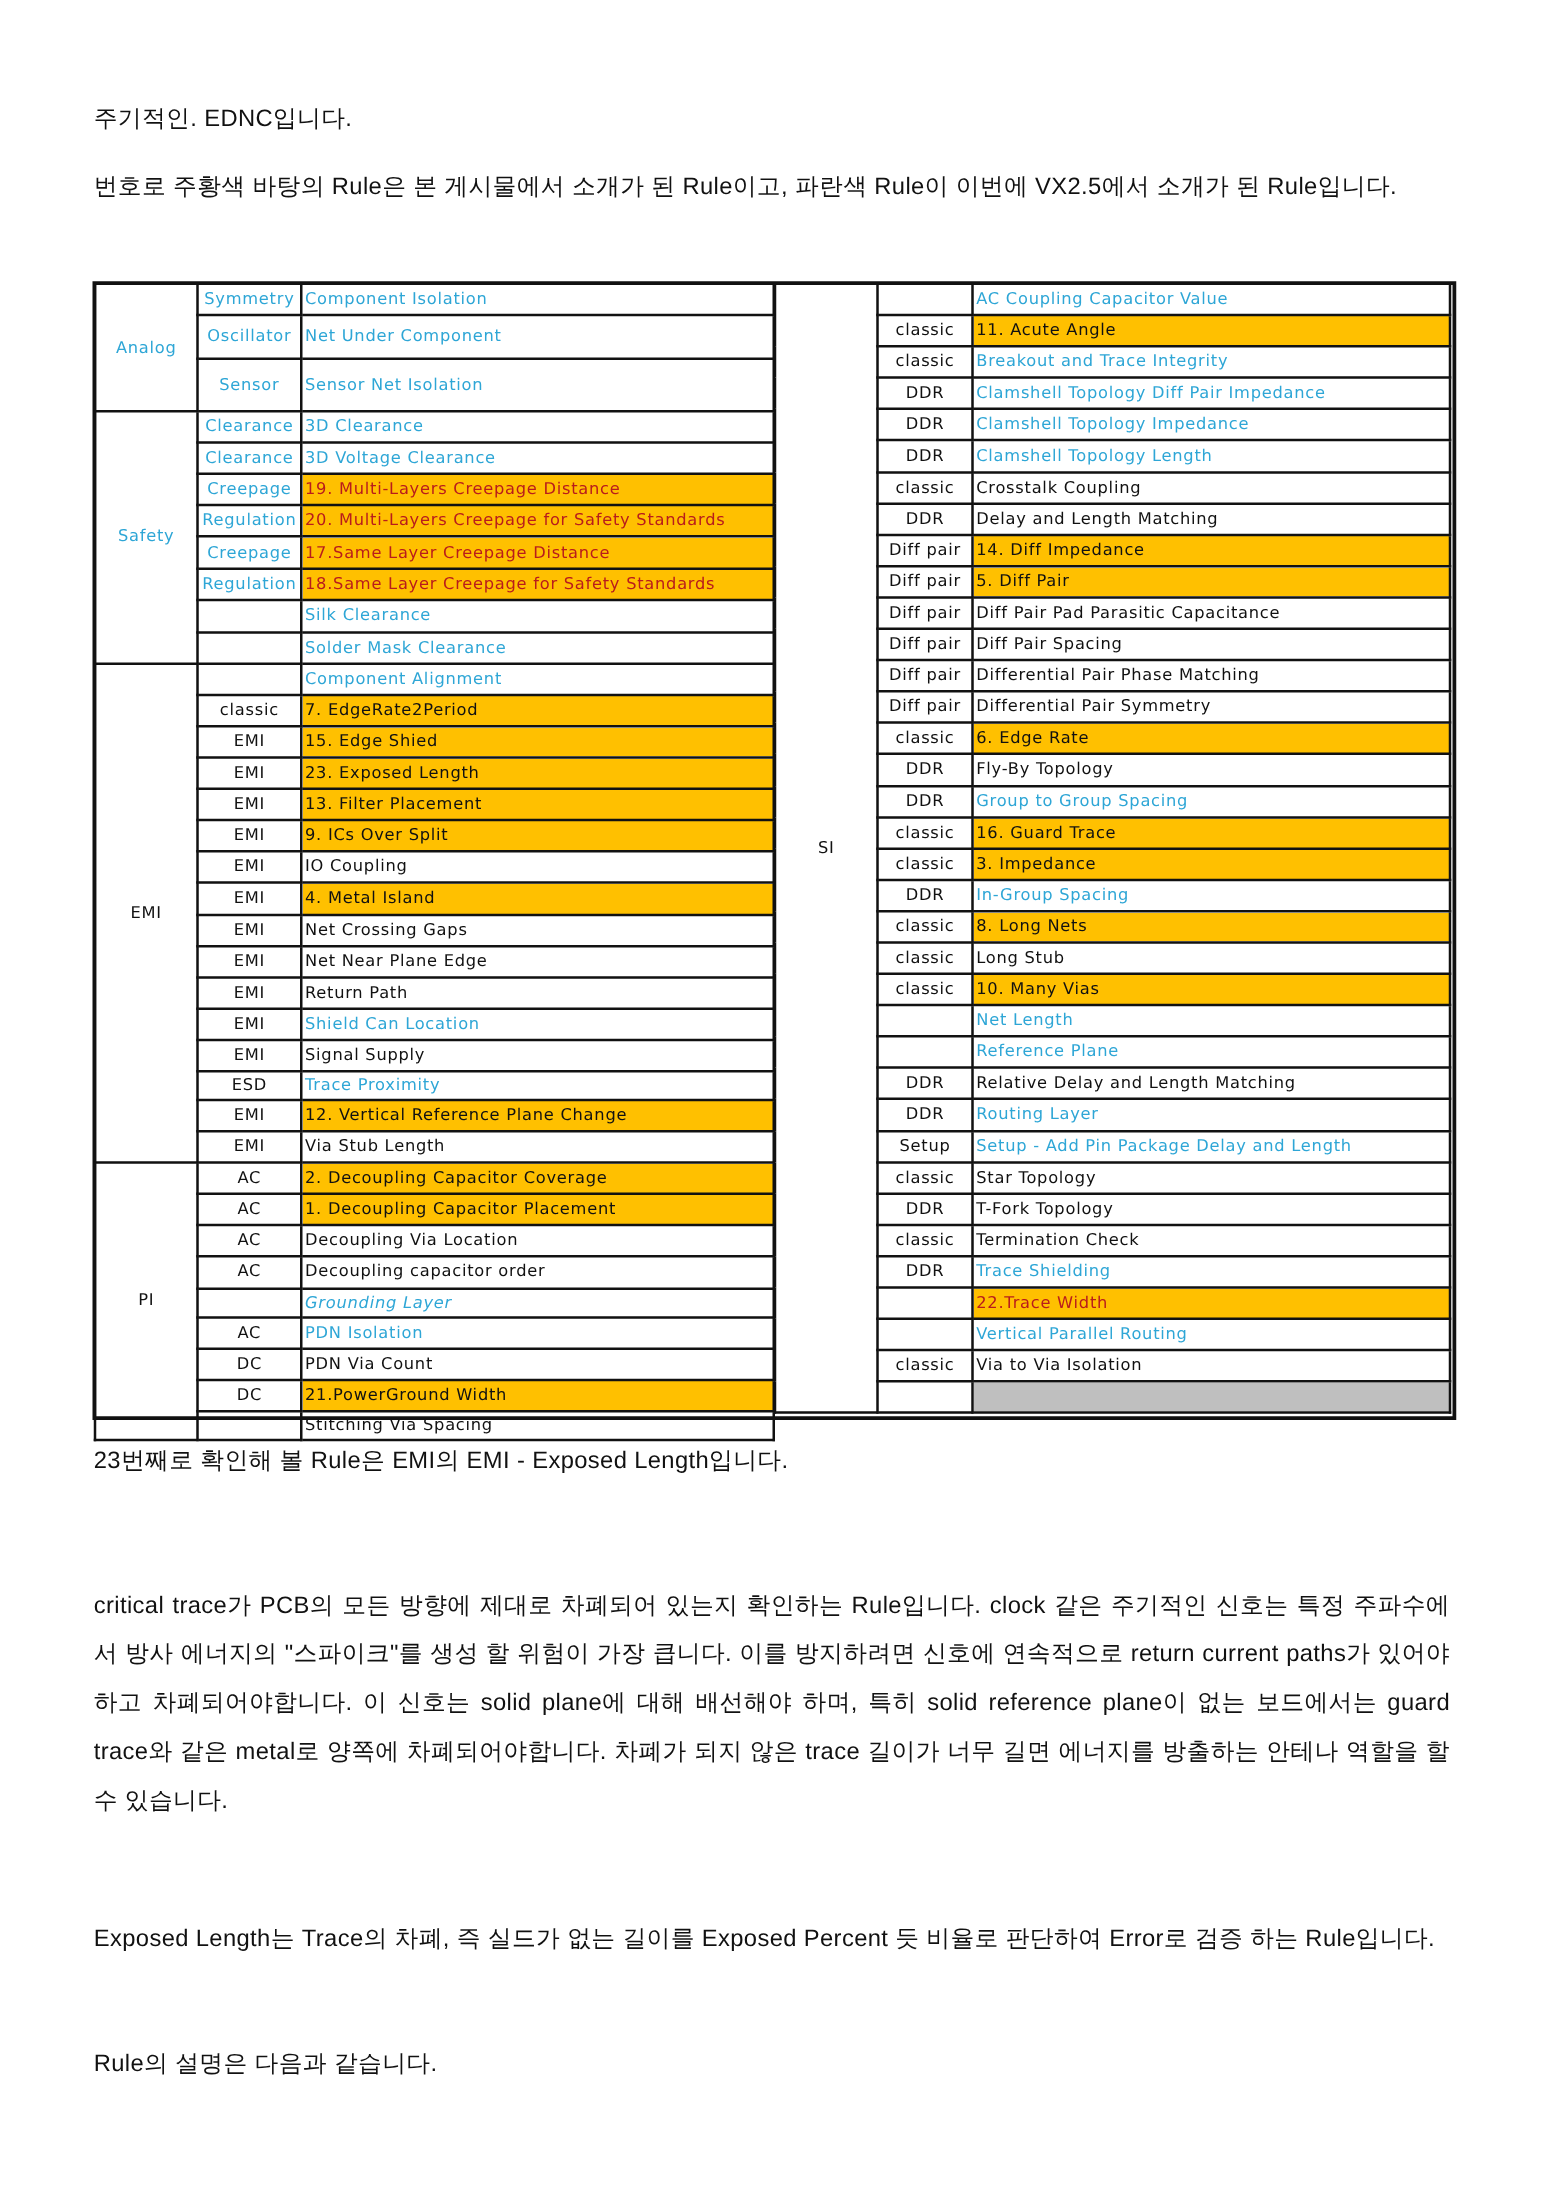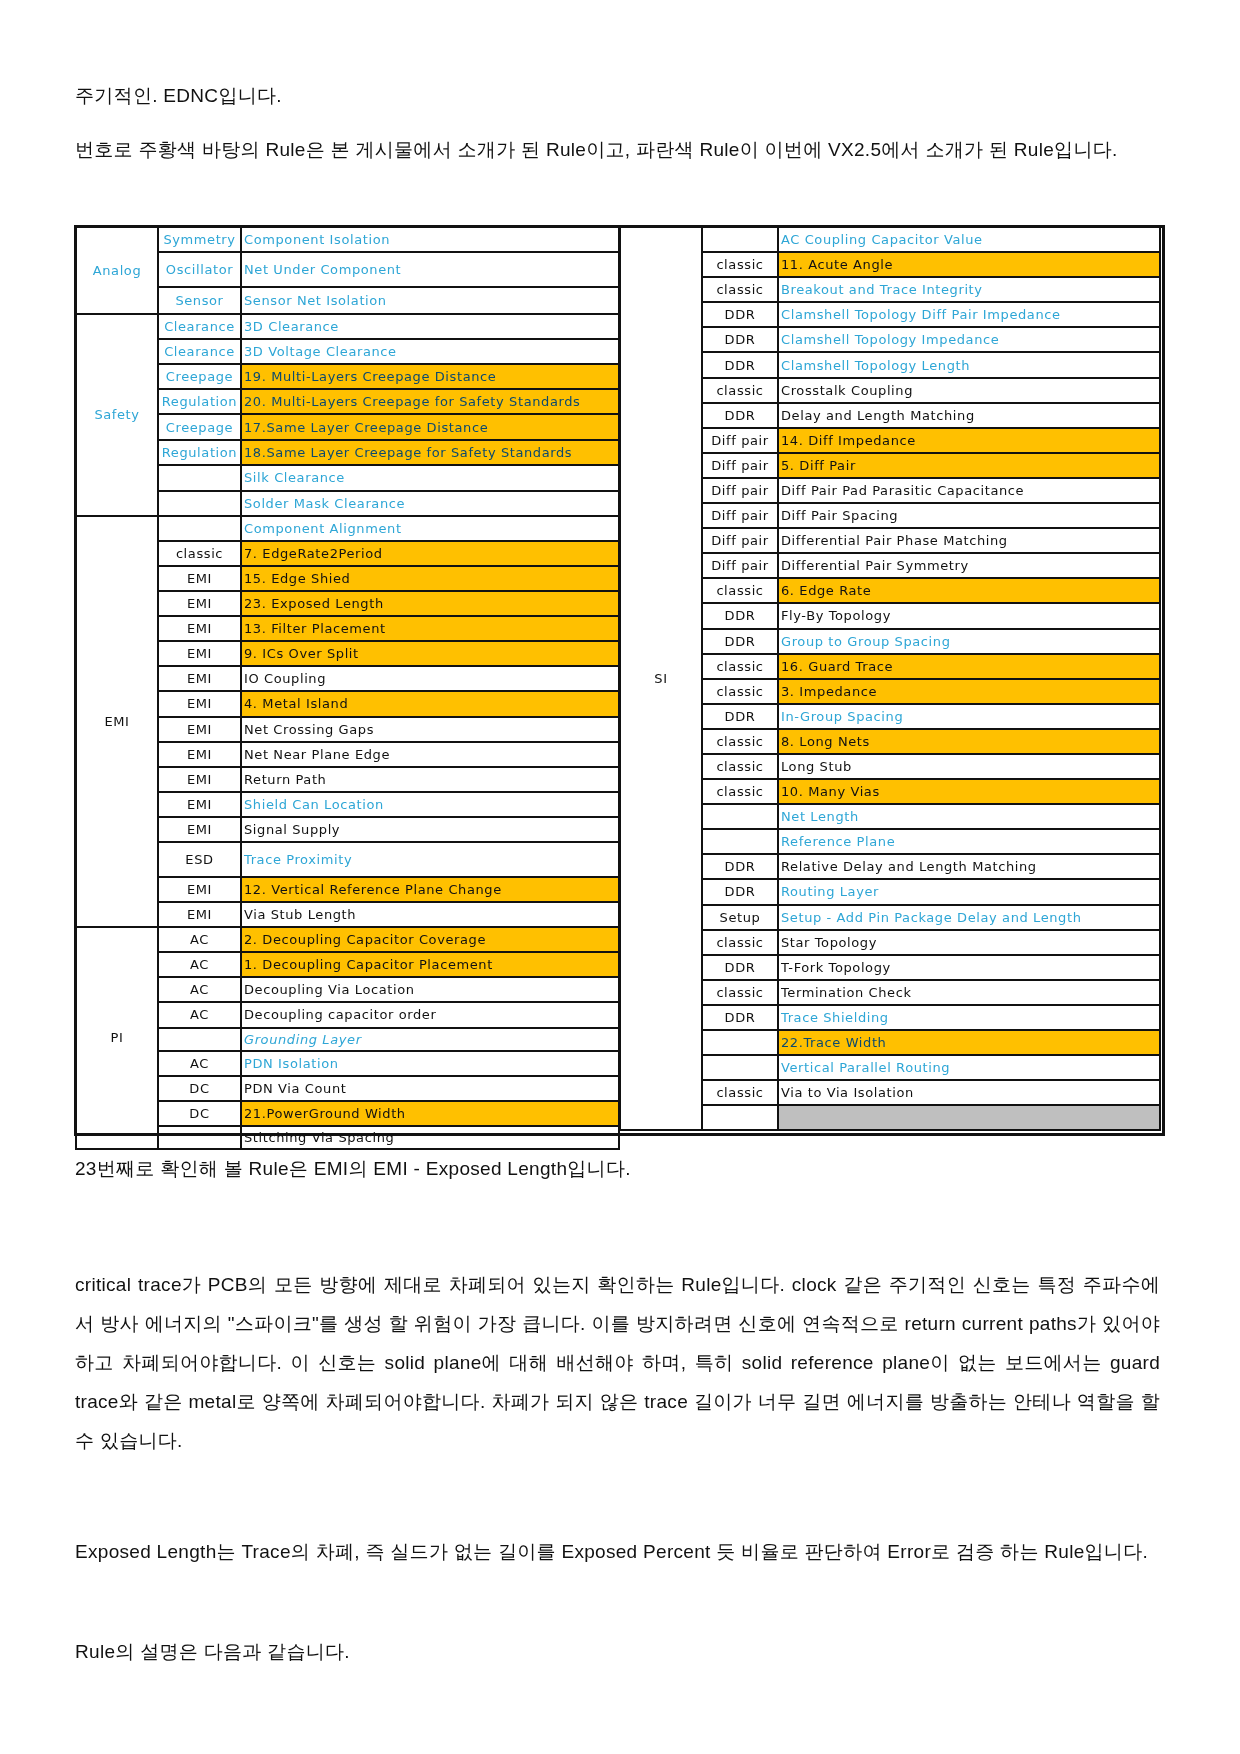--- a/index.html
+++ b/index.html
@@ -20,21 +20,21 @@
   }
   table.rules td {
     border: 2px solid #111; height: 21px; padding: 0 2px; white-space: nowrap; overflow: hidden;
   }
   table.rules td.cat { text-align: center; }
   table.rules td.sub { text-align: center; }
   table.rules td.rule { text-align: left; }
   .blue { color: #2ea6d6; }
   .black { color: #111; }
   .hl { background: #ffc000; }
-  .hl.blue { color: #0c4a6e; }
+  .hl.blue { color: #b91c1c; }
   .grey { background: #bfbfbf; }
   #tbl-left { left: 75px; top: 226px; width: 545px; }
   #tbl-right { left: 619px; top: 226px; width: 542px; }
   #tbl-left table, #tbl-right table { width: 100%; }
   .outer { position: absolute; border: 3px solid #111; }
 </style>
 </head>
 <body>
 
 <div class="para" style="top:76px;">주기적인. EDNC입니다.</div>
@@ -50,21 +50,21 @@
       <tbody>
         <tr style="height: 25.1px;">
           <td class="cat blue" rowspan="3">Analog</td>
           <td class="sub blue">Symmetry</td>
           <td class="rule blue">Component Isolation</td>
         </tr>
         <tr style="height: 35px;">
           <td class="sub blue">Oscillator</td>
           <td class="rule blue">Net Under Component</td>
         </tr>
-        <tr style="height: 27px;">
+        <tr style="height: 42px;">
           <td class="sub blue">Sensor</td>
           <td class="rule blue">Sensor Net Isolation</td>
         </tr>
         <tr style="height: 25.1px;">
           <td class="cat blue" rowspan="8">Safety</td>
           <td class="sub blue">Clearance</td>
           <td class="rule blue">3D Clearance</td>
         </tr>
         <tr style="height: 25.1px;">
           <td class="sub blue">Clearance</td>
@@ -140,21 +140,21 @@
           <td class="rule black">Return Path</td>
         </tr>
         <tr style="height: 25.1px;">
           <td class="sub black">EMI</td>
           <td class="rule blue">Shield Can Location</td>
         </tr>
         <tr style="height: 25.1px;">
           <td class="sub black">EMI</td>
           <td class="rule black">Signal Supply</td>
         </tr>
-        <tr style="height: 35px;">
+        <tr style="height: 23px;">
           <td class="sub black">ESD</td>
           <td class="rule blue">Trace Proximity</td>
         </tr>
         <tr style="height: 25.1px;">
           <td class="sub black">EMI</td>
           <td class="rule hl black">12. Vertical Reference Plane Change</td>
         </tr>
         <tr style="height: 25.1px;">
           <td class="sub black">EMI</td>
           <td class="rule black">Via Stub Length</td>

